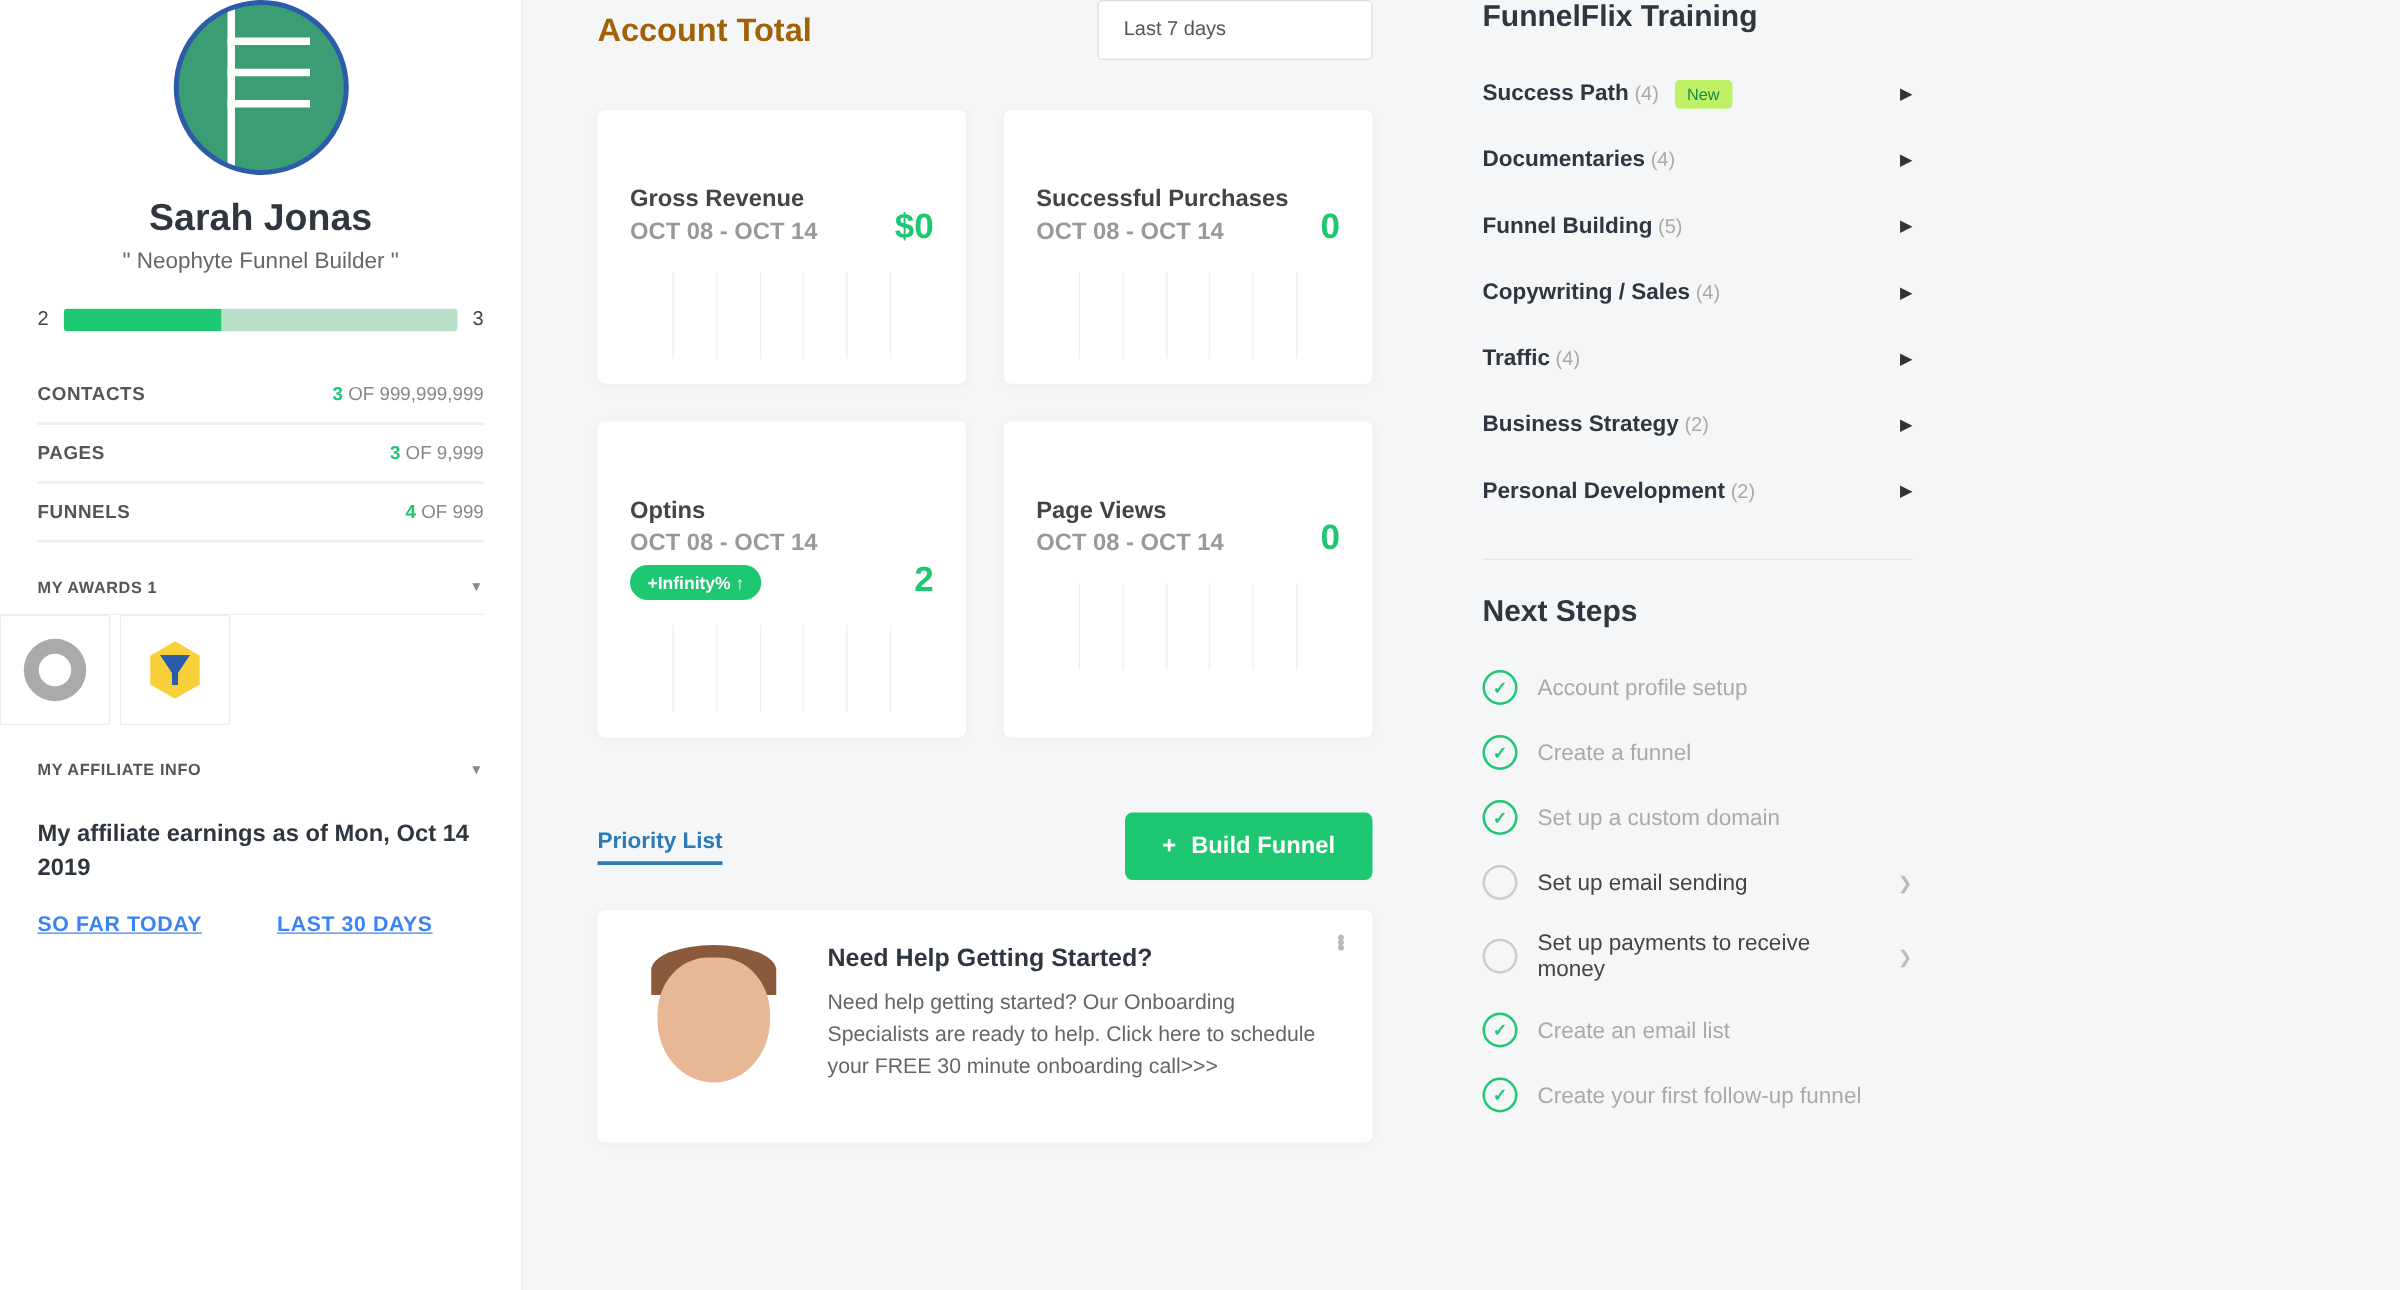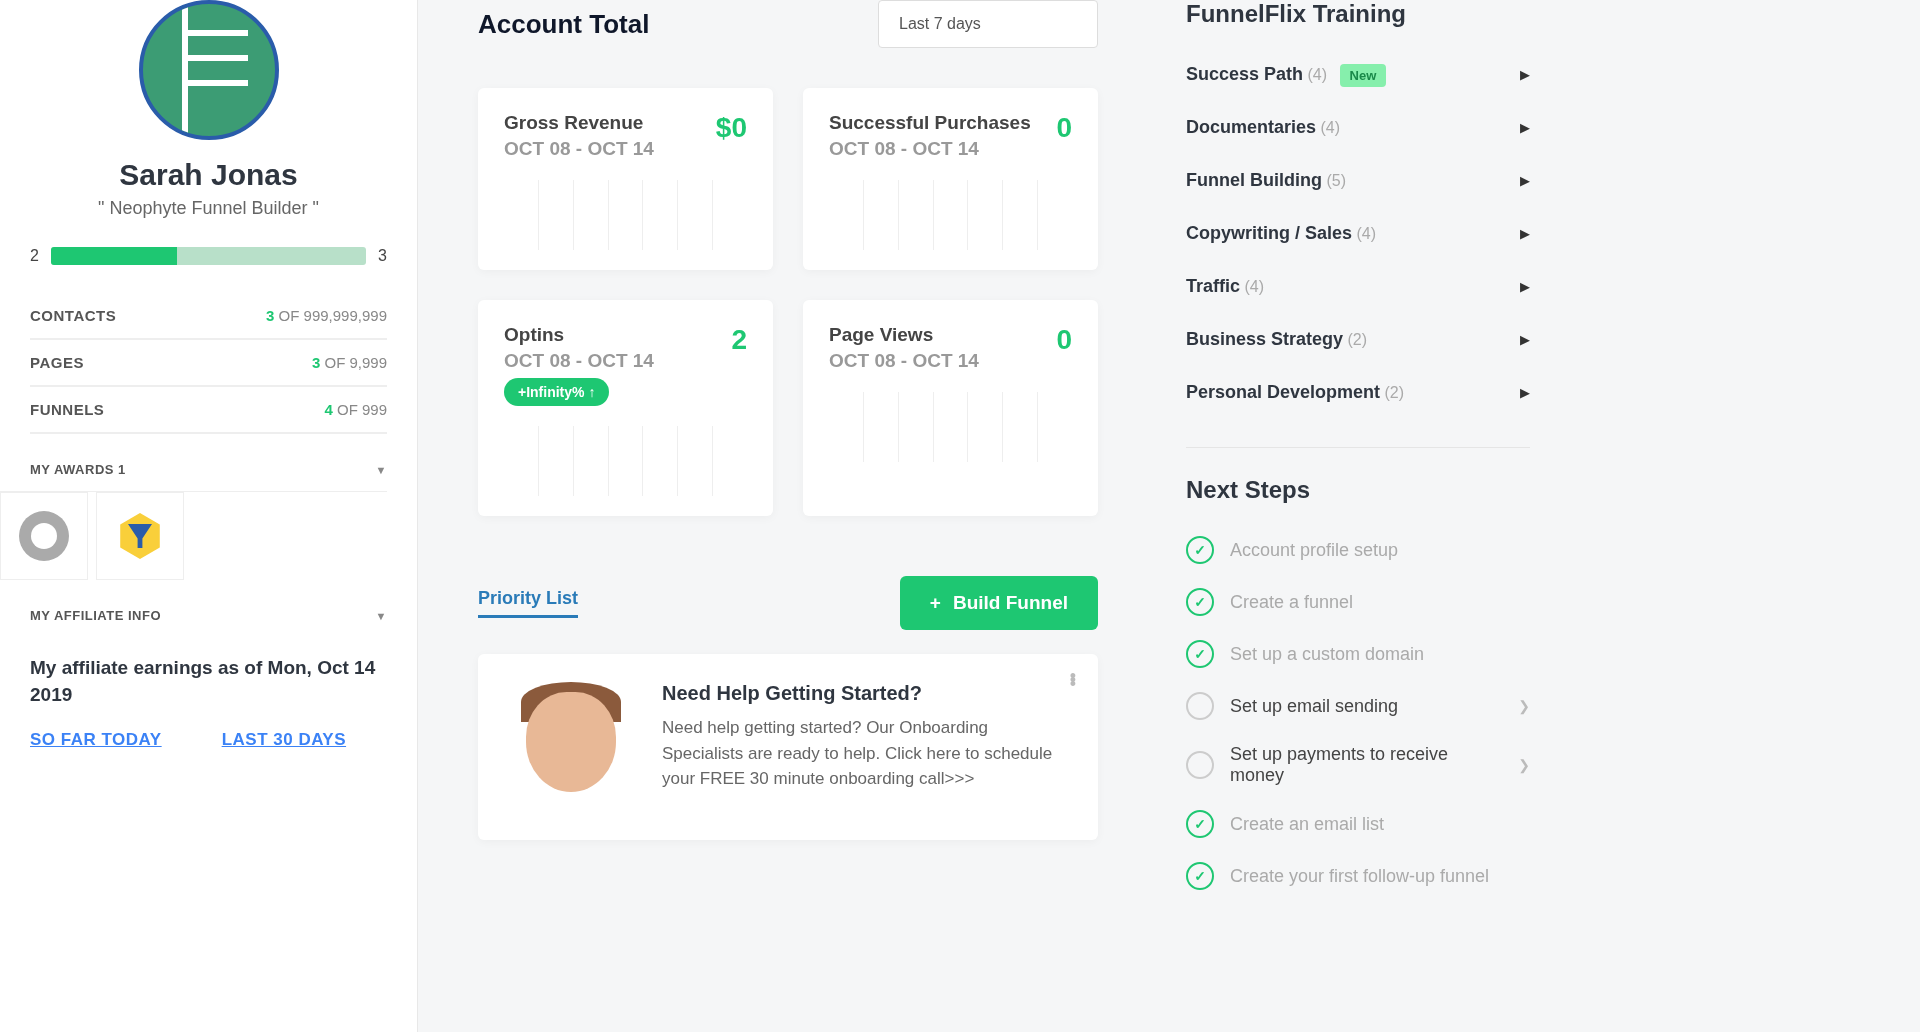--- a/index.html
+++ b/index.html
@@ -34,26 +34,26 @@
 .funnel-badge { width: 46px; height: 46px; background: #f9cf3a; clip-path: polygon(50% 0, 93% 25%, 93% 75%, 50% 100%, 7% 75%, 7% 25%); display: flex; align-items: center; justify-content: center; }
 .funnel-inner { width: 24px; height: 24px; background: #2a5caa; clip-path: polygon(0 0, 100% 0, 60% 60%, 60% 100%, 40% 100%, 40% 60%); }
 
 .aff-title { font-size: 19px; font-weight: 700; margin: 18px 0 22px; line-height: 1.4; }
 .aff-cols { display: flex; gap: 60px; }
 .aff-col-label { font-size: 17px; font-weight: 700; color: #3b82f6; letter-spacing: 0.5px; text-decoration: underline; }
 
 
 .main { flex: 1; padding: 0 60px; max-width: 740px; }
 .main-head { display: flex; justify-content: space-between; align-items: center; margin-bottom: 40px; }
-.main-title { font-size: 26px; font-weight: 700; color: #0f172a; }
+.main-title { font-size: 26px; font-weight: 700; color: #a16207; }
 .range-select { border: 1px solid #ddd; border-radius: 4px; padding: 14px 20px; font-size: 16px; color: #555; min-width: 220px; background: #fff; }
 
 .cards { display: grid; grid-template-columns: 1fr 1fr; gap: 30px; margin-bottom: 60px; }
 .card { background: #fff; border-radius: 6px; padding: 24px 26px 20px; box-shadow: 0 2px 10px rgba(0,0,0,0.04); }
-.card-top { display: flex; justify-content: space-between; align-items: flex-start; }
+.card-top { display: flex; justify-content: space-between; align-items: flex-end; margin-top: 37px; }
 .card-label { font-size: 19px; font-weight: 700; color: #444; }
 .card-val { font-size: 28px; font-weight: 700; color: #1ec772; }
 .card-date { font-size: 19px; color: #999; font-weight: 600; margin-top: 4px; }
 .badge-inf { display: inline-block; background: #1ec772; color: #fff; font-size: 14px; font-weight: 700; padding: 6px 14px; border-radius: 20px; margin-top: 6px; }
 .sparkline { height: 70px; margin-top: 20px; display: flex; }
 .sparkline span { flex: 1; border-left: 1px solid #eee; }
 .sparkline span:first-child { border: none; }
 
 .welcome { font-size: 25px; font-weight: 700; line-height: 1.35; margin-bottom: 36px; }
 .tabs-row { display: flex; justify-content: space-between; align-items: center; margin-bottom: 24px; }
@@ -67,21 +67,21 @@
 .help-title { font-size: 20px; font-weight: 700; margin-bottom: 10px; }
 .help-body { font-size: 17px; color: #666; line-height: 1.5; }
 .dots { position: absolute; top: 20px; right: 22px; color: #bbb; font-size: 18px; line-height: 4px; cursor: pointer; }
 
 
 .right { width: 400px; padding: 0 28px; }
 .right-title { font-size: 24px; font-weight: 700; margin-bottom: 20px; }
 .tr-item { display: flex; justify-content: space-between; align-items: center; padding: 16px 0; cursor: pointer; }
 .tr-label { font-size: 18px; font-weight: 700; }
 .tr-count { color: #aaa; font-weight: 400; }
-.new-badge { background: #86efac; color: #1a8a4a; font-size: 13px; font-weight: 700; padding: 4px 10px; border-radius: 4px; margin-left: 8px; }
+.new-badge { background: #bef264; color: #1a8a4a; font-size: 13px; font-weight: 400; padding: 4px 10px; border-radius: 4px; margin-left: 8px; }
 .tr-arrow { font-size: 13px; color: #333; }
 
 .divider { border: none; border-top: 1px solid #e5e5e5; margin: 28px 0; }
 
 .step-item { display: flex; align-items: center; gap: 16px; padding: 12px 0; cursor: pointer; }
 .step-circle { width: 28px; height: 28px; border-radius: 50%; border: 2px solid #1ec772; display: flex; align-items: center; justify-content: center; flex-shrink: 0; }
 .step-circle.empty { border-color: #ccc; }
 .step-check { color: #1ec772; font-size: 14px; font-weight: bold; }
 .step-label { font-size: 18px; color: #aaa; flex: 1; }
 .step-label.active { color: #444; }

